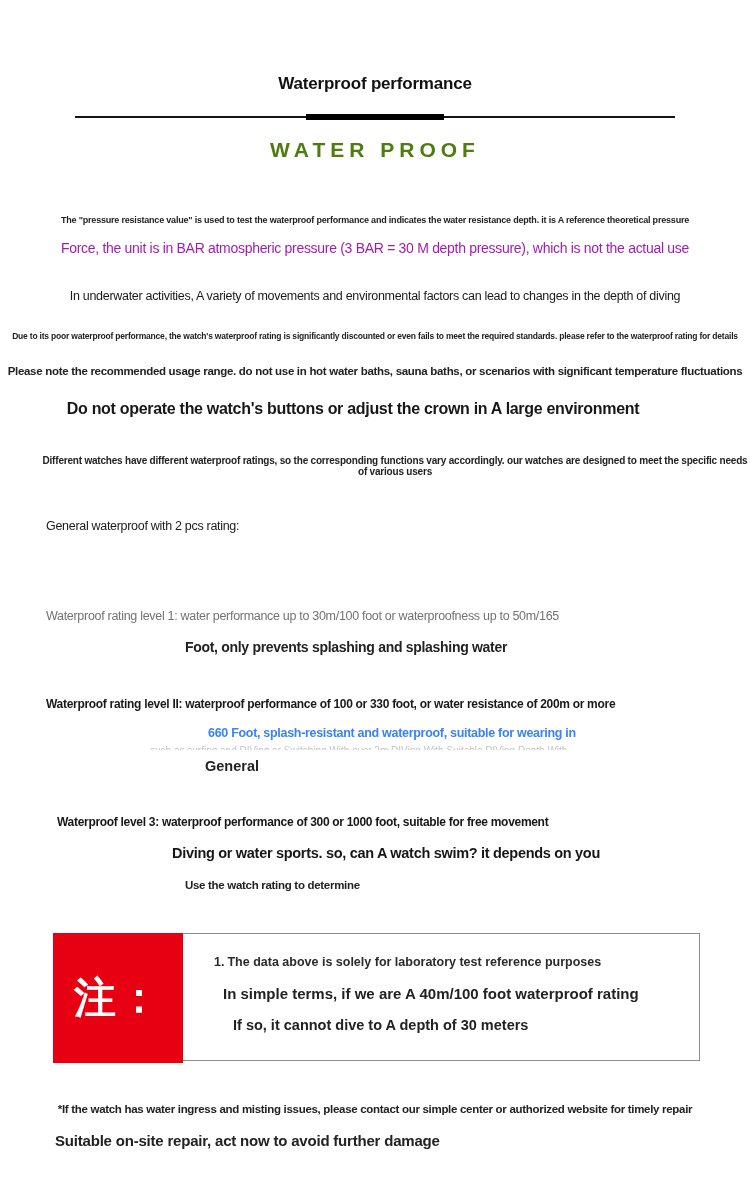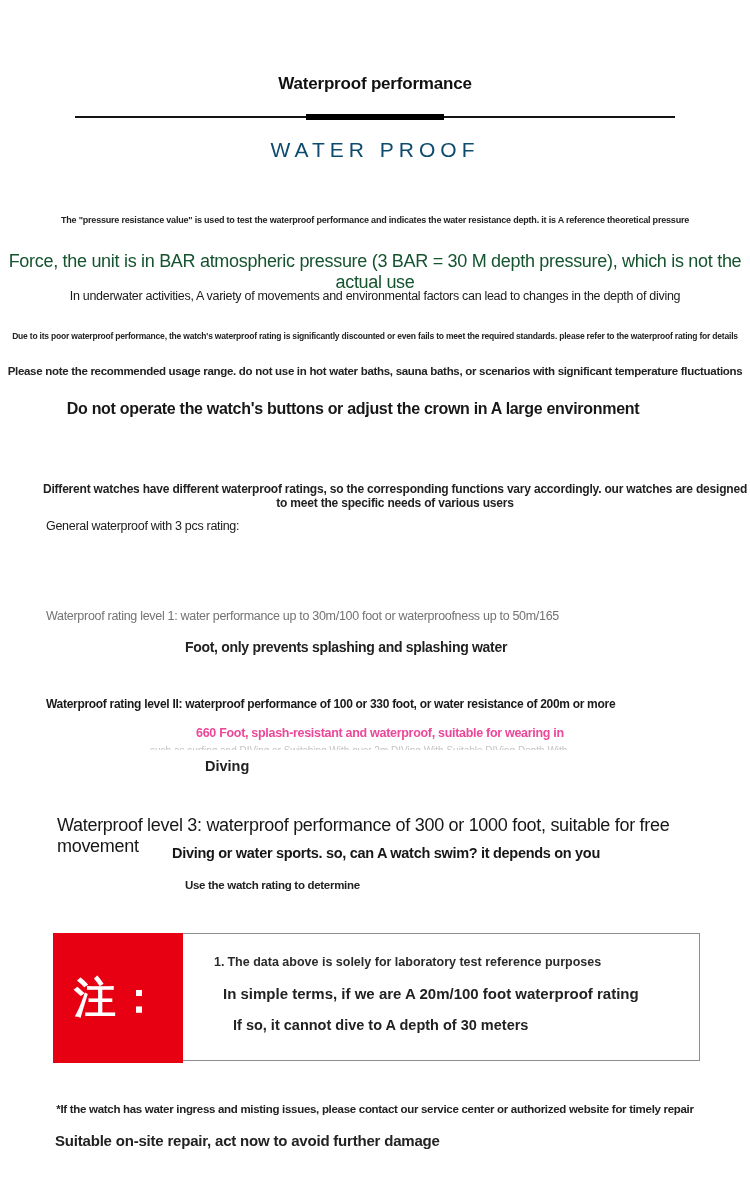--- a/index.html
+++ b/index.html
@@ -14,42 +14,42 @@
     overflow: hidden;
   }
   .abs { position: absolute; }
   .center { left: 0; width: 750px; text-align: center; }
   .cond { letter-spacing: -0.3px; }
 
   
   .title { top: 66px; font-size: 17px; font-weight: bold; color: #111; letter-spacing: -0.2px; }
   .divider { top: 108px; left: 75px; width: 600px; height: 2px; background: #141414; }
   .divider-thick { position: absolute; left: 231px; top: -2px; width: 138px; height: 6px; background: #000; }
-  .subtitle { top: 130px; font-size: 21px; font-weight: 400; color: #0c4a6e; letter-spacing: 5px; }
+  .subtitle { top: 130px; font-size: 21px; font-weight: 700; color: #4d7c0f; letter-spacing: 5px; }
 
   
   .s-note { font-size: 9px; font-weight: 600; color: #222; letter-spacing: -0.2px; }
-  .line-force { top: 243px; font-size: 18px; color: #14532d; }
+  .line-force { top: 232px; font-size: 14px; color: #a21caf; }
   .line-underwater { top: 281px; font-size: 12.5px; color: #1a1a1a; }
   .note1 { top: 207px; }
   .note2 { top: 323px; font-size: 8.5px; }
   .line-usage { top: 357px; font-size: 11.5px; font-weight: 600; color: #222; }
   .line-donot { top: 392px; left: 0; width: 706px; text-align: center; font-size: 16px; font-weight: bold; color: #171717; }
 
   
-  .note3 { top: 474px; font-size: 12px; padding-left: 40px; }
+  .note3 { top: 447px; font-size: 10px; padding-left: 40px; }
   .line-general { top: 511px; left: 46px; font-size: 12.5px; color: #1a1a1a; }
   .lvl1-a { top: 601px; left: 46px; font-size: 12.5px; font-weight: 500; color: #737373; }
   .lvl1-b { top: 631px; left: 0; width: 692px; text-align: center; font-size: 14px; font-weight: bold; color: #222; }
   .lvl2-a { top: 689px; left: 46px; font-size: 12px; font-weight: 600; color: #1a1a1a; }
-  .lvl2-b { top: 718px; left: 196px; font-size: 12.5px; font-weight: 600; color: #ec4899; }
+  .lvl2-b { top: 718px; left: 208px; font-size: 12.5px; font-weight: 600; color: #3b82f6; }
   .clipped-line { top: 737px; left: 150px; width: 552px; height: 5px; overflow: hidden;
                   font-size: 10px; color: #c4c4c4; white-space: nowrap; }
   .lvl2-c { top: 750px; left: 205px; font-size: 14.5px; font-weight: bold; color: #222; }
-  .lvl3-a { top: 807px; left: 57px; font-size: 18px; font-weight: normal; color: #171717; }
+  .lvl3-a { top: 807px; left: 57px; font-size: 12px; font-weight: bold; color: #171717; }
   .lvl3-b { top: 837px; left: 172px; font-size: 14.5px; font-weight: bold; color: #171717; }
   .lvl3-c { top: 871px; left: 165px; font-size: 11.5px; font-weight: 600; color: #222; padding-left: 20px; }
 
   
   .note-box { top: 925px; left: 53px; width: 647px; height: 128px;
               border: 1px solid #8d8d8d; background: #fff; }
   .note-accent { position: absolute; left: -1px; top: -1px; width: 130px; height: 130px;
                  background: #e60012; display: flex; align-items: center; justify-content: center; }
   .note-accent-label { color: #ffffff; font-size: 42px; font-weight: bold;
                        font-family: "DejaVu Sans", sans-serif; letter-spacing: 2px; }
@@ -74,41 +74,41 @@
   <div class="abs center subtitle">WATER PROOF</div>
 
   <div class="abs center s-note note1">The "pressure resistance value" is used to test the waterproof performance and indicates the water resistance depth. it is A reference theoretical pressure</div>
   <div class="abs center line-force cond">Force, the unit is in BAR atmospheric pressure (3 BAR = 30 M depth pressure), which is not the actual use</div>
   <div class="abs center line-underwater cond">In underwater activities, A variety of movements and environmental factors can lead to changes in the depth of diving</div>
   <div class="abs center s-note note2">Due to its poor waterproof performance, the watch's waterproof rating is significantly discounted or even fails to meet the required standards. please refer to the waterproof rating for details</div>
   <div class="abs line-donot cond">Do not operate the watch's buttons or adjust the crown in A large environment</div>
   <div class="abs center line-usage cond">Please note the recommended usage range. do not use in hot water baths, sauna baths, or scenarios with significant temperature fluctuations</div>
 
   <div class="abs center s-note note3">Different watches have different waterproof ratings, so the corresponding functions vary accordingly. our watches are designed to meet the specific needs of various users</div>
-  <div class="abs line-general cond">General waterproof with 3 pcs rating:</div>
+  <div class="abs line-general cond">General waterproof with 2 pcs rating:</div>
 
   <div class="abs lvl1-a cond">Waterproof rating level 1: water performance up to 30m/100 foot or waterproofness up to 50m/165</div>
   <div class="abs lvl1-b cond">Foot, only prevents splashing and splashing water</div>
 
   <div class="abs lvl2-a cond">Waterproof rating level II: waterproof performance of 100 or 330 foot, or water resistance of 200m or more</div>
   <div class="abs lvl2-b cond">660 Foot, splash-resistant and waterproof, suitable for wearing in</div>
   <div class="abs clipped-line">such as surfing and DIVing or Switching With over 2m DIVing With Suitable DIVing Depth With</div>
-  <div class="abs lvl2-c">Diving</div>
+  <div class="abs lvl2-c">General</div>
 
   <div class="abs lvl3-a cond">Waterproof level 3: waterproof performance of 300 or 1000 foot, suitable for free movement</div>
   <div class="abs lvl3-b cond">Diving or water sports. so, can A watch swim? it depends on you</div>
   <div class="abs lvl3-c cond">Use the watch rating to determine</div>
 
   <div class="abs note-box">
     <div class="note-accent" style="background: rgb(230, 0, 18);">
       <span class="note-accent-label">注：</span>
     </div>
     <div class="note-item1">
       <b>1.</b><span>The data above is solely for laboratory test reference purposes</span>
     </div>
-    <div class="note-item2">In simple terms, if we are A 20m/100 foot waterproof rating</div>
+    <div class="note-item2">In simple terms, if we are A 40m/100 foot waterproof rating</div>
     <div class="note-item3">If so, it cannot dive to A depth of 30 meters</div>
   </div>
 
-  <div class="abs center footer1 cond">*If the watch has water ingress and misting issues, please contact our service center or authorized website for timely repair</div>
+  <div class="abs center footer1 cond">*If the watch has water ingress and misting issues, please contact our simple center or authorized website for timely repair</div>
   <div class="abs footer2 cond">Suitable on-site repair, act now to avoid further damage</div>
 
 </div>
 
 </body></html>

